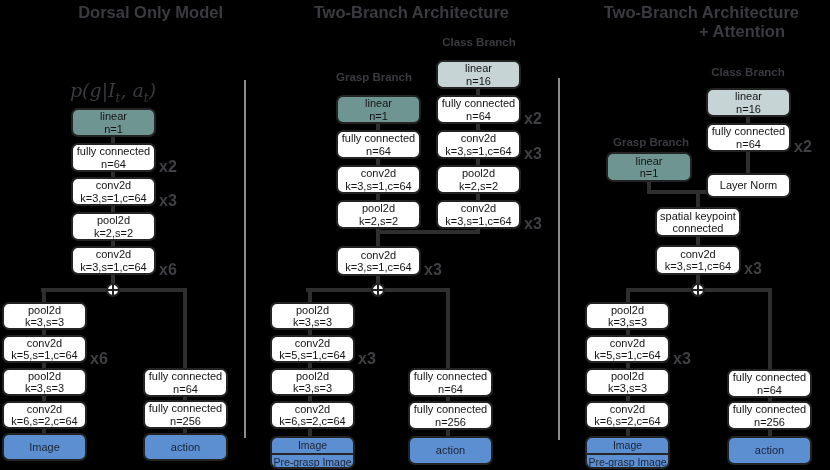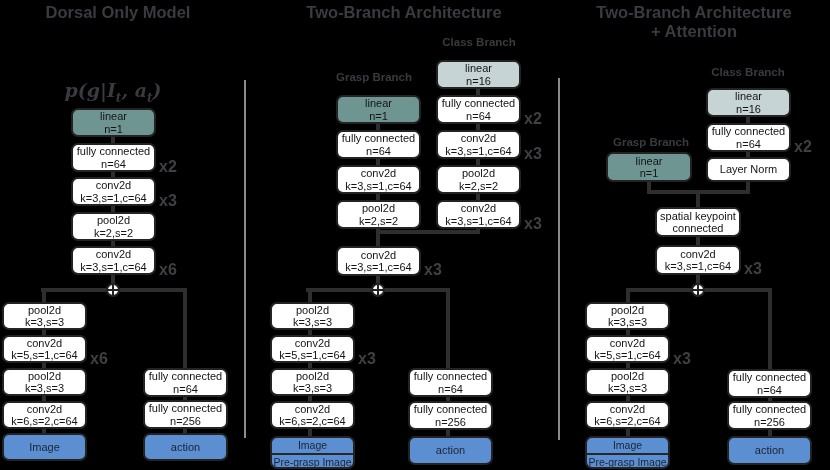--- a/index.html
+++ b/index.html
@@ -1,23 +1,23 @@
 <!DOCTYPE html>
 <html><head>
 <meta charset="utf-8">
 <style>
   html,body{margin:0;padding:0;background:#000;}
   #canvas{position:relative;width:830px;height:470px;background:#000;overflow:hidden;
           font-family:"Liberation Sans",sans-serif;}
-  .title{position:absolute;width:210px;text-align:center;font-weight:bold;font-size:16.5px;
+  .title{position:absolute;width:210px;text-align:right;font-weight:bold;font-size:16.5px;
          color:#3a3a40;z-index:2;}
   .blabel{position:absolute;width:110px;text-align:center;font-weight:bold;font-size:11.5px;
           color:#3a3a40;z-index:2;}
   .formula{position:absolute;text-align:center;font-family:"DejaVu Serif",serif;font-style:italic;
-           font-weight:bold;font-size:19px;color:#3a3a40;z-index:2;}
+           font-weight:normal;font-size:19px;color:#3a3a40;z-index:2;}
   .formula sub{font-size:12px;}
   .nbox{position:absolute;box-sizing:border-box;width:85px;height:29px;background:#fff;
         border:2px solid #232323;border-radius:7px;display:flex;flex-direction:column;
         align-items:center;justify-content:center;font-size:11px;line-height:12.5px;
         color:#141414;z-index:2;text-align:center;}
   .h25{height:25px;} .h28{height:28px;} .h30{height:30px;} .w86{width:86px;}
   .teal{background:#6e9591;}
   .light{background:#c7d4d6;}
   .blue{background:#5b8fd2;color:#1c2433;}
   .rep{position:absolute;font-weight:bold;font-size:16px;color:#3f3f44;z-index:2;}
@@ -198,21 +198,21 @@
   </div>
   <div class="nbox" style="left:408px;top:401px">
     <span>fully connected</span>
     <span>n=256</span>
   </div>
   <div class="nbox blue" style="left:408px;top:436px">
     <span>action</span>
   </div>
 
   <div class="title" style="left:589px;top:3px">Two-Branch Architecture</div>
-  <div class="title" style="left:589px;top:22px">+ Attention</div>
+  <div class="title" style="left:575px;top:22px">+ Attention</div>
   <div class="blabel" style="left:693px;top:66px">Class Branch</div>
   <div class="blabel" style="left:596px;top:136px">Grasp Branch</div>
 
   <div class="line vl" style="left:647px;top:178px;height:14px"></div>
   <div class="line vl" style="left:746px;top:100px;height:92px"></div>
   <div class="line hl" style="left:647px;top:190px;width:103px"></div>
   <div class="line vl" style="left:696px;top:190px;height:95px"></div>
   <div class="line hl" style="left:626px;top:288px;width:146px"></div>
   <div class="line vl" style="left:626px;top:288px;height:150px"></div>
   <div class="line vl" style="left:768px;top:288px;height:150px"></div>
@@ -225,21 +225,21 @@
 
   <div class="nbox light" style="left:706px;top:88px">
     <span>linear</span>
     <span>n=16</span>
   </div>
   <div class="nbox" style="left:706px;top:123px">
     <span>fully connected</span>
     <span>n=64</span>
   </div>
   <span class="rep" style="left:794px;top:138px">x2</span>
-  <div class="nbox h25" style="left:706px;top:157px">
+  <div class="nbox h25" style="left:706px;top:173px">
     <span>Layer Norm</span>
     <span></span>
   </div>
 
   <div class="nbox w86 h30" style="left:655px;top:207px">
     <span>spatial keypoint</span>
     <span>connected</span>
   </div>
   <div class="nbox w86 h30" style="left:655px;top:245px">
     <span>conv2d</span>

